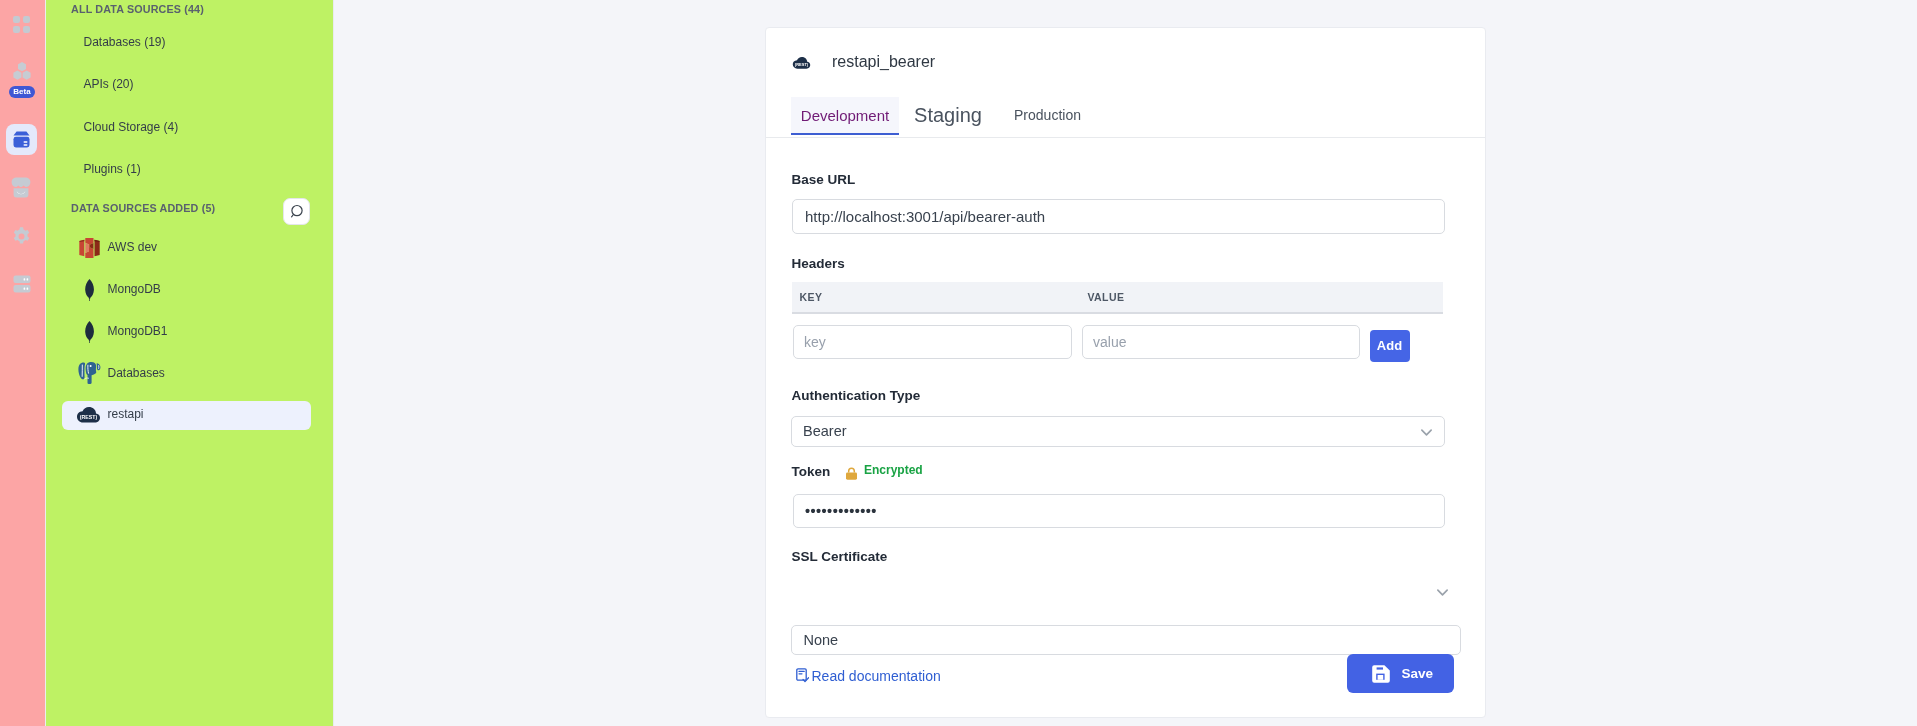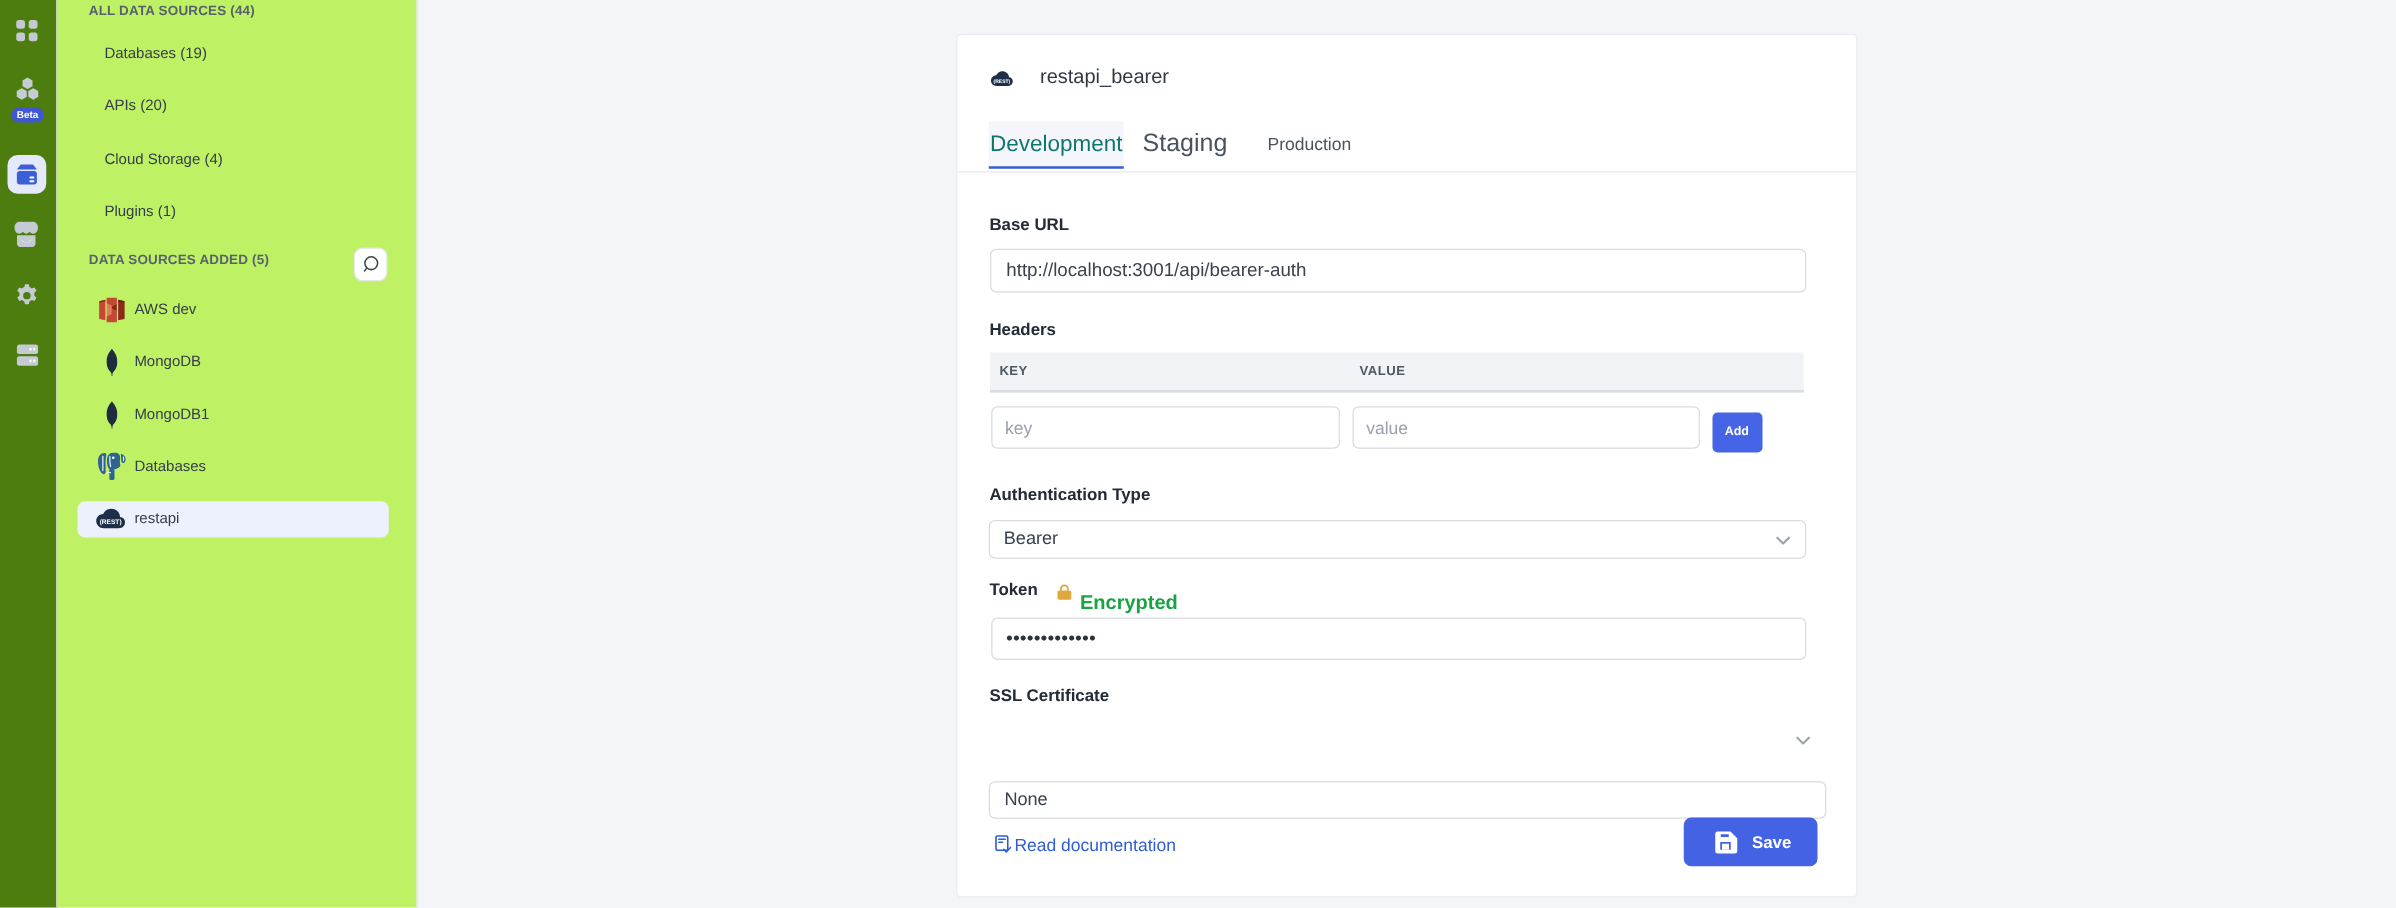--- a/index.html
+++ b/index.html
@@ -1,18 +1,18 @@
 <!DOCTYPE html>
 <html><head>
 <meta charset="utf-8">
 <style>
 * { margin:0; padding:0; box-sizing:border-box; }
 html,body { width:1917px; height:726px; overflow:hidden; font-family:"Liberation Sans", sans-serif; background:#f4f5f9; }
 .abs { position:absolute; }
-#rail { position:absolute; left:0; top:0; width:46px; height:726px; background:#4d7c0f; border-right:1px solid #ebedf0; }
+#rail { position:absolute; left:0; top:0; width:46px; height:726px; background:#fca5a5; border-right:1px solid #ebedf0; }
 #panel { position:absolute; left:46px; top:0; width:288px; height:726px; background:#bef264; border-right:1px solid #e9ebee; }
 .sechead { position:absolute; font-size:10.75px; font-weight:700; color:#59616e; letter-spacing:.15px; }
 .item { position:absolute; font-size:12px; color:#343d49; }
 .row-txt { position:absolute; font-size:12px; color:#343d49; }
 #card { position:absolute; left:765px; top:27px; width:721px; height:691px; background:#fff; border:1px solid #e9ebf0; border-radius:4px; }
 .lbl { position:absolute; font-size:13.5px; font-weight:700; color:#232b37; }
 .inp { position:absolute; background:#fff; border:1px solid #d8dbe0; border-radius:5px; font-size:14.5px; color:#39424e; display:flex; align-items:center; padding-left:12.5px; }
 .ph { color:#98a0ac; font-size:14px; }
 .chev { position:absolute; width:13px; height:13px; }
 </style>
@@ -111,52 +111,52 @@
 </div>
 <div id="card">
 
   <svg class="abs" style="left:26px;top:28px" width="19" height="14" viewBox="0 0 50 36">
     <path d="M40 15 C40 7 33 2 26 2 C20 2 15 5.5 13.2 10.5 C6 11 2 15.5 2 21.5 C2 28 7 33 14 33 H38 C44.5 33 48 28.5 48 23.5 C48 18.5 44.5 15.3 40 15 Z" fill="#1d2f48"></path>
     <text x="25" y="26.5" font-size="10.5" font-weight="bold" fill="#fff" text-anchor="middle" font-family="Liberation Sans">(REST)</text>
   </svg>
   <div class="abs" style="left:66px;top:24.5px;font-size:16px;color:#2f3843;">restapi_bearer</div>
 
   <div class="abs" style="left:25px;top:69px;width:108px;height:38px;background:#f5f6fc;border-bottom:2px solid #3d5ed2;"></div>
-  <div class="abs" style="left:25px;top:69px;width:108px;height:36px;display:flex;align-items:center;justify-content:center;font-size:18px;color:#0f766e;">Development</div>
+  <div class="abs" style="left:25px;top:69px;width:108px;height:36px;display:flex;align-items:center;justify-content:center;font-size:15px;color:#701a75;">Development</div>
   <div class="abs" style="left:146px;top:69px;width:72px;height:36px;display:flex;align-items:center;justify-content:center;font-size:20px;color:#49525e;">Staging</div>
   <div class="abs" style="left:236.5px;top:69px;width:90px;height:36px;display:flex;align-items:center;justify-content:center;font-size:14px;color:#49525e;">Production</div>
   <div class="abs" style="left:0;top:109px;width:719px;height:1px;background:#e8eaed;"></div>
 
   <div class="lbl" style="left:25.5px;top:144px;">Base URL</div>
   <div class="inp" style="left:25.5px;top:171px;width:653px;height:35px;font-size:15px;">http://localhost:3001/api/bearer-auth</div>
 
   <div class="lbl" style="left:25.5px;top:227.5px;">Headers</div>
   <div class="abs" style="left:26px;top:254px;width:650.5px;height:31.5px;background:#f1f3f7;border-bottom:2px solid #d9dce2;"></div>
   <div class="abs" style="left:33.5px;top:263px;font-size:10.5px;font-weight:700;color:#4d5765;letter-spacing:.4px;">KEY</div>
   <div class="abs" style="left:321.5px;top:263px;font-size:10.5px;font-weight:700;color:#4d5765;letter-spacing:.4px;">VALUE</div>
   <div class="inp" style="left:26.5px;top:296.5px;width:279px;height:34px;padding-left:10.5px;">
       <span class="ph">key</span>
     </div>
   <div class="inp" style="left:315.5px;top:296.5px;width:278.5px;height:34px;padding-left:10.5px;">
       <span class="ph">value</span>
     </div>
-  <div class="abs" style="left:603.5px;top:302px;width:40px;height:31.5px;border-radius:4px;background:#4565e6;color:#fff;font-size:10px;font-weight:700;display:flex;align-items:center;justify-content:center;">Add</div>
+  <div class="abs" style="left:603.5px;top:302px;width:40px;height:31.5px;border-radius:4px;background:#4565e6;color:#fff;font-size:13px;font-weight:700;display:flex;align-items:center;justify-content:center;">Add</div>
 
   <div class="lbl" style="left:25.5px;top:359.5px;">Authentication Type</div>
   <div class="inp" style="left:25px;top:387.5px;width:653.5px;height:31.5px;padding-left:11px;">Bearer</div>
   <svg class="chev" style="left:654px;top:398px;" viewBox="0 0 14 14">
       <path d="M2 4.5 L7 9.5 L12 4.5" fill="none" stroke="#9aa2ab" stroke-width="1.8" stroke-linecap="round" stroke-linejoin="round"></path>
     </svg>
 
   <div class="lbl" style="left:25.5px;top:435.5px;">Token</div>
   <svg class="abs" style="left:78.5px;top:439px" width="13" height="13.5" viewBox="0 0 13 13">
     <rect x="1" y="5.2" width="11" height="7.3" rx="1.4" fill="#dfa83d"></rect>
     <path d="M3.7 5.2 V3.8 A2.8 2.8 0 0 1 9.3 3.8 V5.2" fill="none" stroke="#dfa83d" stroke-width="1.5"></path>
   </svg>
-  <div class="abs" style="left:98px;top:446px;font-size:16px;font-weight:700;color:#19a344;">Encrypted</div>
+  <div class="abs" style="left:98px;top:435px;font-size:12px;font-weight:700;color:#19a344;">Encrypted</div>
   <div class="inp" style="left:26.5px;top:466px;width:652px;height:34px;font-weight:700;letter-spacing:0.45px;font-size:14.5px;color:#2b333d;padding-left:11.5px;">•••••••••••••</div>
 
   <div class="lbl" style="left:25.5px;top:520.5px;">SSL Certificate</div>
   <div class="inp" style="left:25px;top:549px;width:669.5px;height:30px;padding-left:11.5px;margin-top:48px;">None</div>
   <svg class="chev" style="left:670px;top:557.5px;" viewBox="0 0 14 14">
       <path d="M2 4.5 L7 9.5 L12 4.5" fill="none" stroke="#9aa2ab" stroke-width="1.8" stroke-linecap="round" stroke-linejoin="round"></path>
     </svg>
 
   <svg class="abs" style="left:29.5px;top:640px" width="13" height="15" viewBox="0 0 13 15">
     <rect x="0.8" y="0.8" width="9.4" height="11.4" rx="1.2" fill="none" stroke="#2f5ed2" stroke-width="1.3"></rect>

